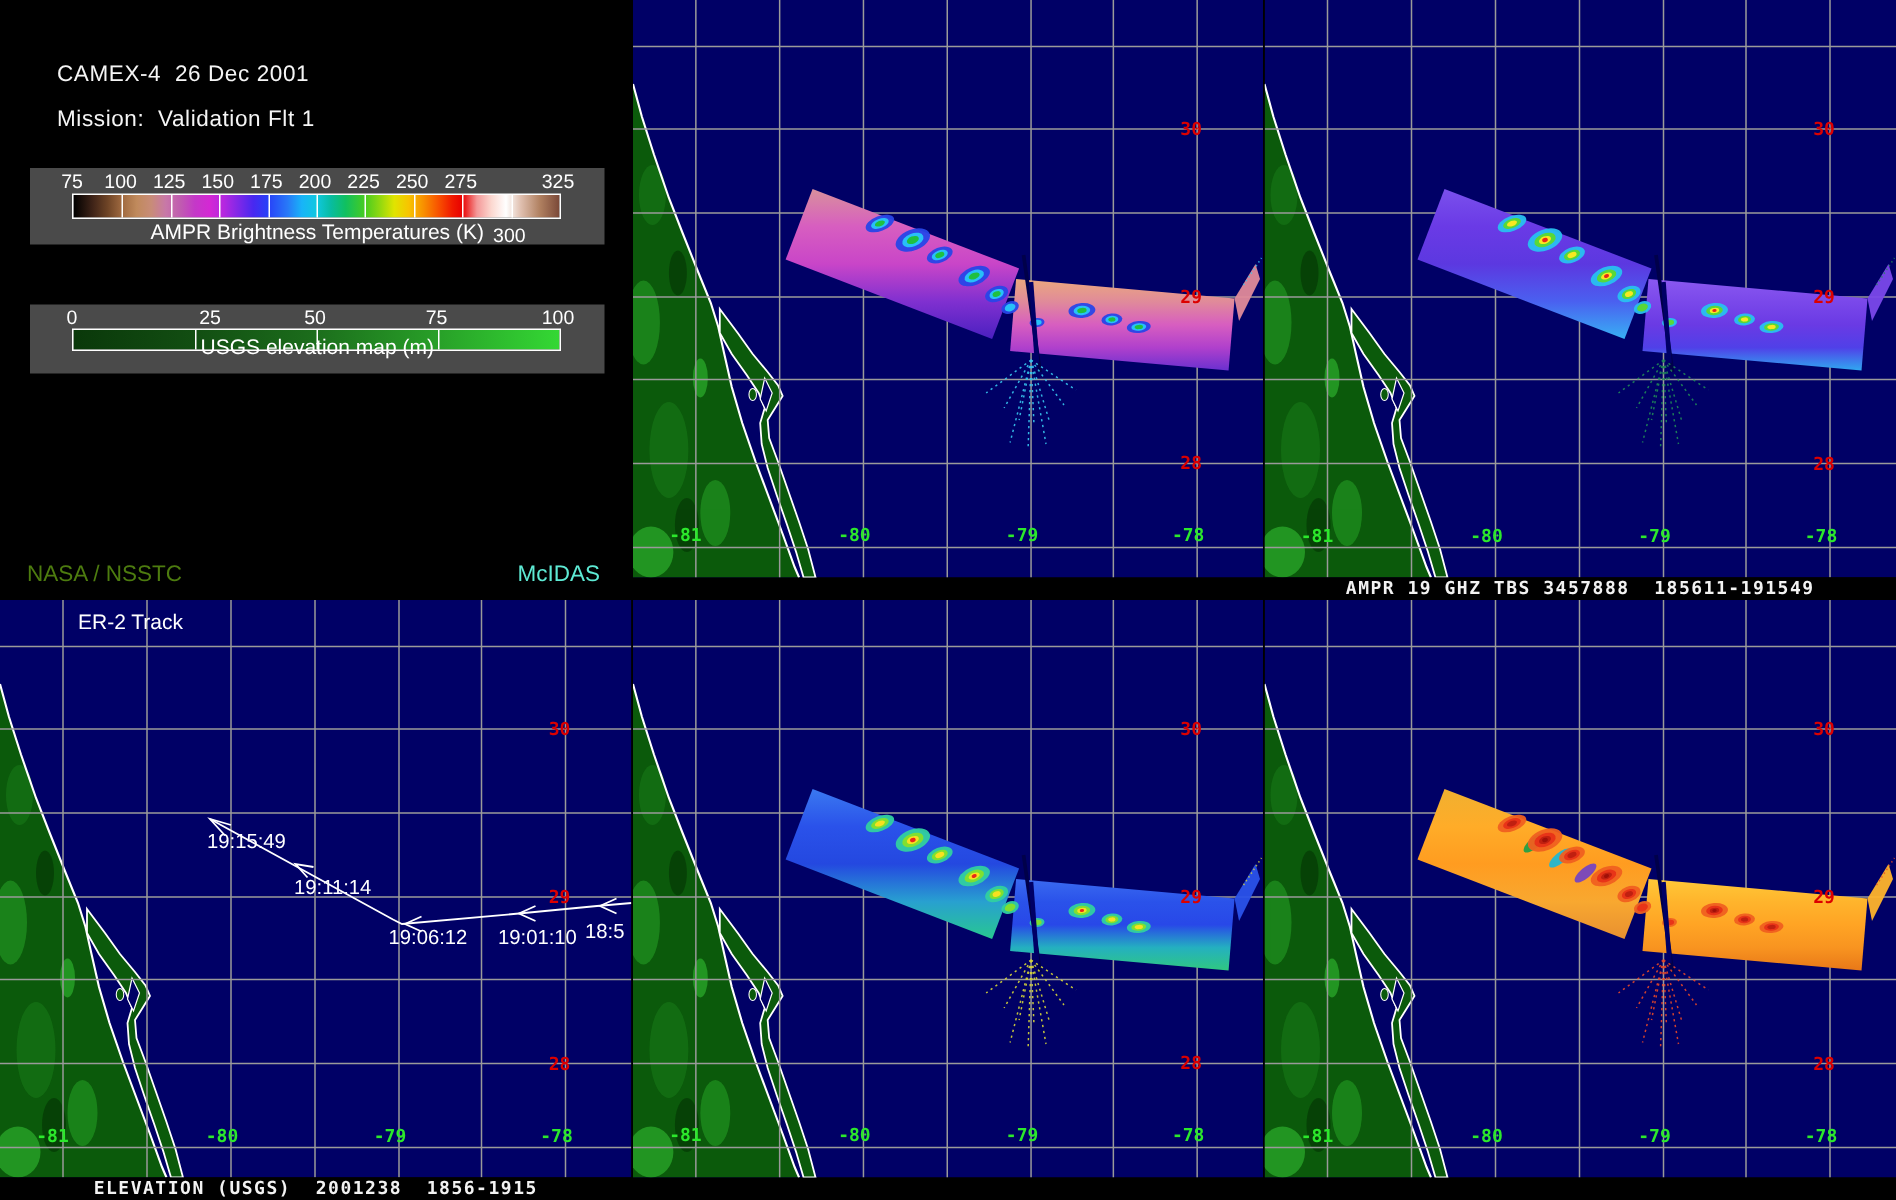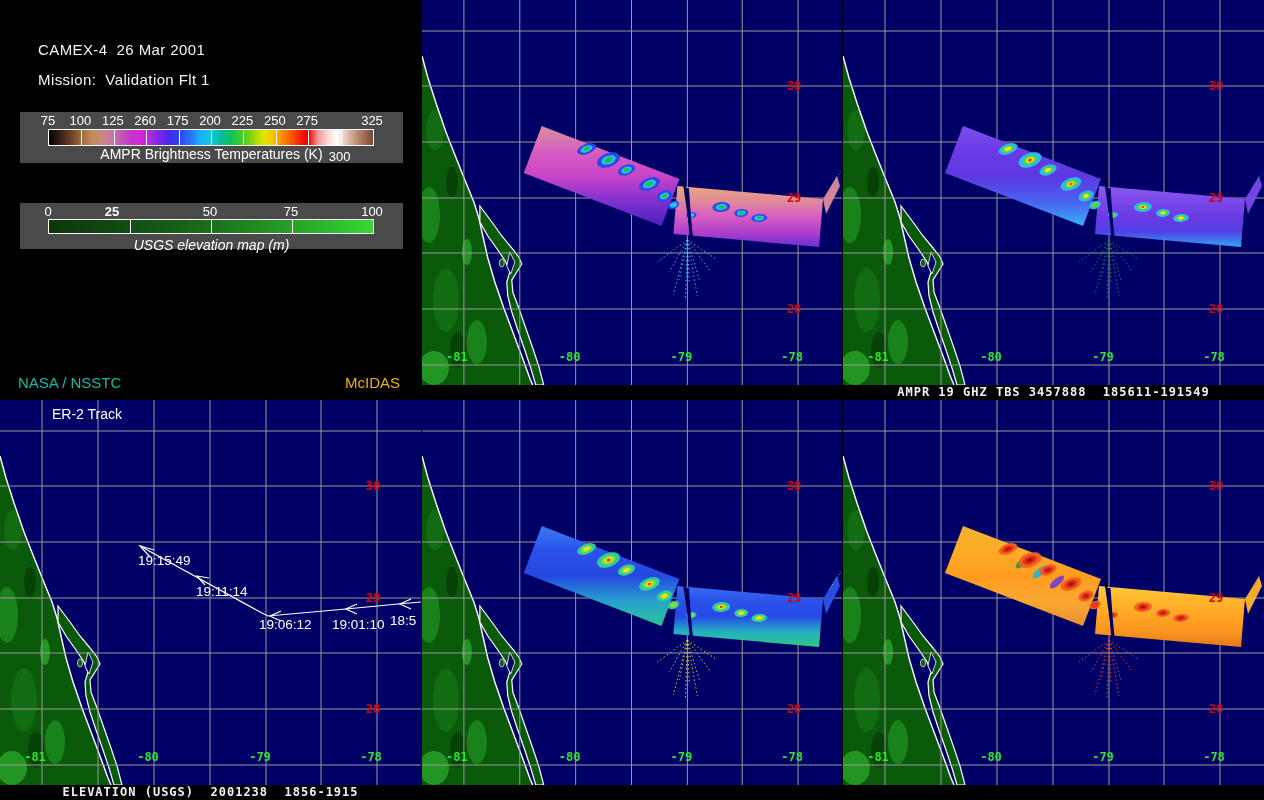--- a/index.html
+++ b/index.html
@@ -16,23 +16,23 @@
   .hline{position:absolute;left:38px;font-size:15px;letter-spacing:.4px;white-space:pre;}
   #h1{top:11px;} #h2{top:41px;} #h3{top:71px;}
   .cbarbox{position:absolute;left:20px;width:383px;background:#4a4a4a;}
   #cbar-tb{top:112px;height:51px;} #cbar-elev{top:203px;height:46px;}
   .cbar-ticks{position:absolute;left:0;top:1px;width:100%;height:14px;}
   .cbar-ticks span{position:absolute;transform:translateX(-50%);font-size:13px;color:#fff;top:0;}
   .cbar-bar{position:absolute;left:28px;width:324px;border:1px solid #fff;}
   #cbar-tb .cbar-bar{top:17px;height:15px;} #cbar-elev .cbar-bar{top:16px;height:13px;}
   .tickmark{position:absolute;top:0;width:1px;height:100%;background:#fff;}
   .cbar-label{position:absolute;left:0;width:100%;text-align:center;font-size:14px;color:#fff;}
-  #cbar-tb .cbar-label{top:34px;} #cbar-elev .cbar-label{top:34px;font-style:italic;}
-  #footer-left{position:absolute;left:18px;top:374px;font-size:15px;color:#14b8a6;}
-  #footer-right{position:absolute;right:21px;top:374px;font-size:15px;color:#eab308;}
+  #cbar-tb .cbar-label{top:34px;} #cbar-elev .cbar-label{top:20px;}
+  #footer-left{position:absolute;left:18px;top:374px;font-size:15px;color:#4d7c0f;}
+  #footer-right{position:absolute;right:21px;top:374px;font-size:15px;color:#5eead4;}
   #p10{left:422px;top:0;width:420px;height:400px;}
   #p19{left:843px;top:0;width:421px;height:400px;}
   #elev{left:0;top:400px;width:421px;height:400px;}
   #p37{left:422px;top:400px;width:420px;height:400px;}
   #p85{left:843px;top:400px;width:421px;height:400px;}
 </style>
 </head>
 <body>
 
 <div id="stage">
@@ -55,28 +55,28 @@
         <path fill="none" stroke="#ffffff" stroke-width="1.4" d="M0,56 L6,78 L14,103 L24,132 L33,155 L43,180 L52,202 L57,218 L61,236 L66,258 L73,282 L82,308 L91,332 L100,356 L108,378 L111,385"></path>
         <path fill="#0b5a0b" stroke="#ffffff" stroke-width="1.2" d="M58,206 L70,222 L80,236 L90,248 L97,257 L100,264 L95,272 L90,280 L91,292 L97,308 L104,328 L111,348 L117,366 L122,385 L114,385 L109,368 L103,350 L96,330 L90,312 L86,296 L85,282 L88,272 L84,262 L76,250 L66,236 L58,222 Z"></path>
         <path fill="#000066" stroke="#ffffff" stroke-width="0.8" d="M88,252 L93,262 L89,274 L85,266 Z"></path>
         <ellipse cx="80" cy="263" rx="2.5" ry="4" fill="#0b5a0b" stroke="#fff" stroke-width="0.7"></ellipse>
         <path id="gridpath" fill="none" stroke="#9a9a9a" stroke-width="1" d="M42,0 V385 M98,0 V385 M154,0 V385 M210,0 V385 M266,0 V385 M321,0 V385 M377,0 V385 M0,31 H421 M0,86 H421 M0,142 H421 M0,198 H421 M0,253 H421 M0,309 H421 M0,365 H421"></path>
       </g>
     </defs>
   </svg>
 
   <div class="panel" id="info">
-    <div class="hline" id="h2">CAMEX-4  26 Mar 2001</div>
+    <div class="hline" id="h2">CAMEX-4  26 Dec 2001</div>
     <div class="hline" id="h3">Mission:  Validation Flt 1</div>
     <div class="cbarbox" id="cbar-tb">
       <div class="cbar-ticks">
           <span style="left: 28px;">75</span>
           <span style="left: 60.4px;">100</span>
           <span style="left: 92.8px;">125</span>
-          <span style="left: 125.2px;">260</span>
+          <span style="left: 125.2px;">150</span>
           <span style="left: 157.6px;">175</span>
           <span style="left: 190px;">200</span>
           <span style="left: 222.4px;">225</span>
           <span style="left: 254.8px;">250</span>
           <span style="left: 287.2px;">275</span>
           <span style="left: 319.6px; margin-top: 36px;">300</span>
           <span style="left: 352px;">325</span>
         </div>
       <div class="cbar-bar" style="background: linear-gradient(to right, rgb(0, 0, 0) 0%, rgb(64, 36, 24) 4%, rgb(110, 68, 38) 7%, rgb(160, 106, 64) 10%, rgb(192, 138, 92) 13%, rgb(200, 140, 120) 16%, rgb(200, 120, 168) 19%, rgb(192, 92, 176) 22%, rgb(196, 56, 200) 25%, rgb(212, 40, 212) 28%, rgb(180, 40, 224) 31%, rgb(126, 40, 232) 34%, rgb(72, 40, 240) 37%, rgb(40, 64, 248) 40%, rgb(40, 120, 248) 44%, rgb(24, 180, 248) 47%, rgb(16, 200, 224) 50%, rgb(8, 188, 160) 53%, rgb(16, 192, 96) 56%, rgb(72, 204, 32) 60%, rgb(144, 216, 16) 63%, rgb(224, 228, 0) 66%, rgb(248, 196, 0) 69%, rgb(248, 144, 0) 72%, rgb(248, 84, 0) 75%, rgb(240, 24, 0) 78%, rgb(232, 0, 0) 80%, rgb(244, 152, 152) 83%, rgb(252, 216, 208) 86%, rgb(255, 255, 255) 89%, rgb(224, 192, 176) 92%, rgb(176, 128, 96) 96%, rgb(122, 72, 56) 100%);">
           <div class="tickmark" style="left: 32.4px;"></div>
@@ -87,21 +87,21 @@
           <div class="tickmark" style="left: 194.4px;"></div>
           <div class="tickmark" style="left: 226.8px;"></div>
           <div class="tickmark" style="left: 259.2px;"></div>
           <div class="tickmark" style="left: 291.6px;"></div>
         </div>
       <div class="cbar-label">AMPR Brightness Temperatures (K)</div>
     </div>
     <div class="cbarbox" id="cbar-elev">
       <div class="cbar-ticks">
           <span style="left: 28px;">0</span>
-          <span style="left: 92px; font-weight: bold;">25</span>
+          <span style="left: 120px;">25</span>
           <span style="left: 190px;">50</span>
           <span style="left: 271px;">75</span>
           <span style="left: 352px;">100</span>
         </div>
       <div class="cbar-bar" style="background: linear-gradient(to right, rgb(10, 56, 10) 0%, rgb(18, 78, 18) 25%, rgb(28, 110, 28) 50%, rgb(40, 160, 40) 75%, rgb(52, 216, 52) 100%);">
           <div class="tickmark" style="left: 81px;"></div>
           <div class="tickmark" style="left: 162px;"></div>
           <div class="tickmark" style="left: 243px;"></div>
         </div>
       <div class="cbar-label">USGS elevation map (m)</div>

